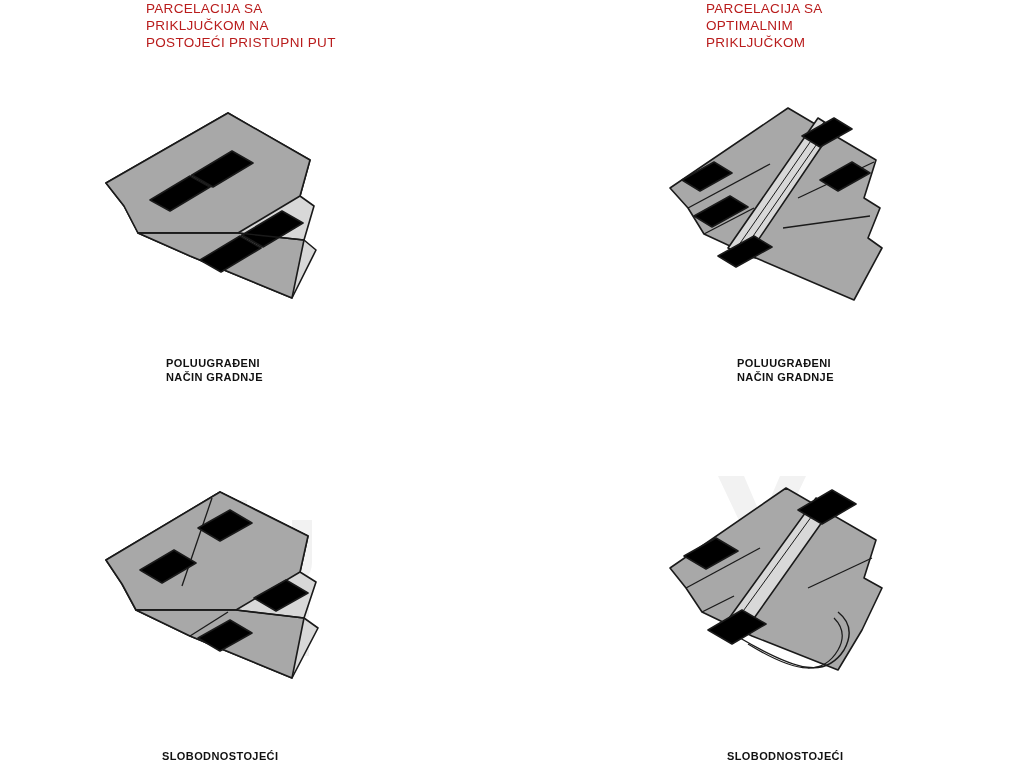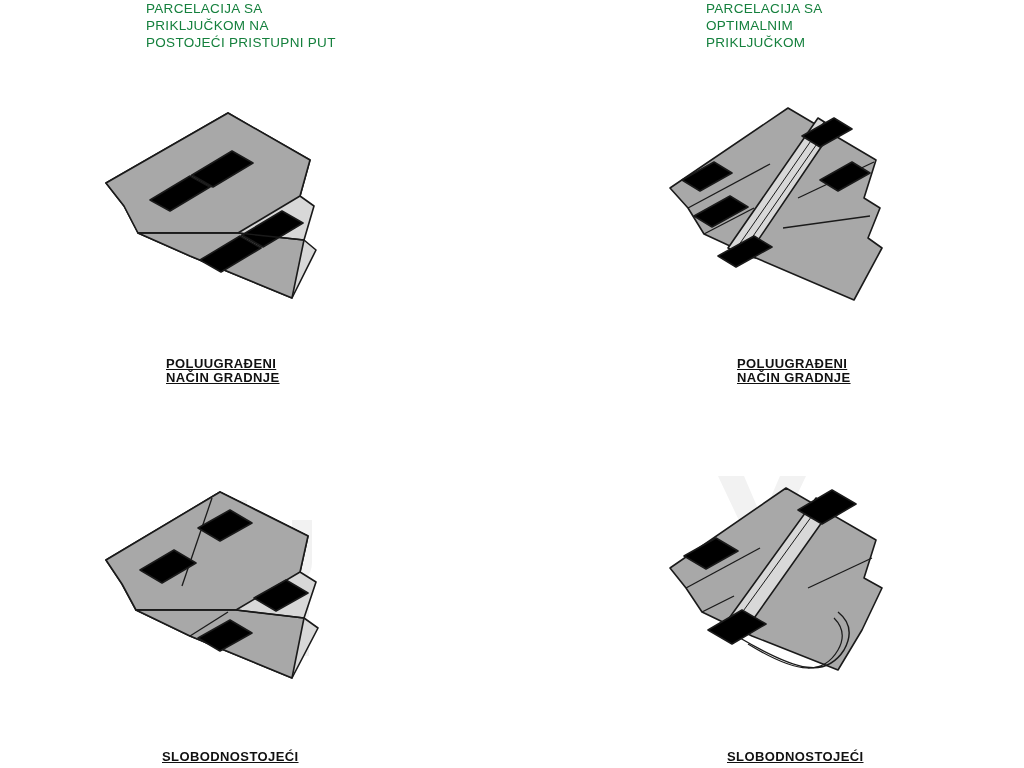--- a/index.html
+++ b/index.html
@@ -29,39 +29,38 @@
     pointer-events: none;
     z-index: 0;
   }
 
   
   .col-title {
     position: absolute;
     font-size: 13.5px;
     line-height: 17px;
     letter-spacing: 0.3px;
-    color: #15803d;
+    color: #b91c1c;
     white-space: pre-line;
     font-weight: 400;
     z-index: 3;
   }
   #title-left  { left: 146px; top: 0px; width: 260px; }
   #title-right { left: 706px; top: 0px; width: 260px; }
 
   
   .caption {
     position: absolute;
-    font-size: 13px;
+    font-size: 11px;
     font-weight: bold;
     line-height: 13.5px;
     letter-spacing: 0.4px;
     color: #111111;
     white-space: pre-line;
     z-index: 3;
-    text-decoration: underline;
   }
   #cap-tl { left: 166px; top: 357px; }
   #cap-tr { left: 737px; top: 357px; }
   #cap-bl { left: 162px; top: 750px; }
   #cap-br { left: 727px; top: 750px; }
 
   
   .diagram {
     position: absolute;
     z-index: 2;

